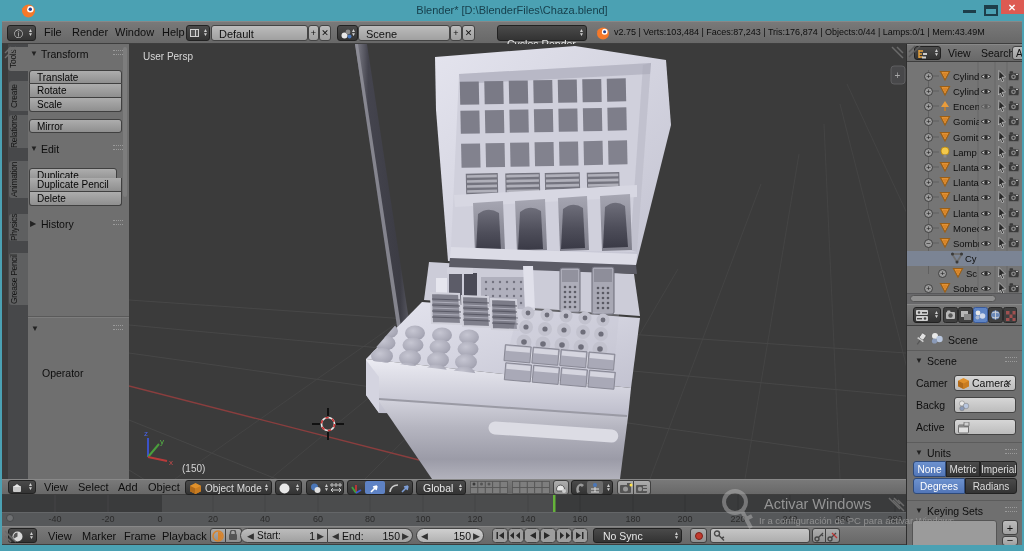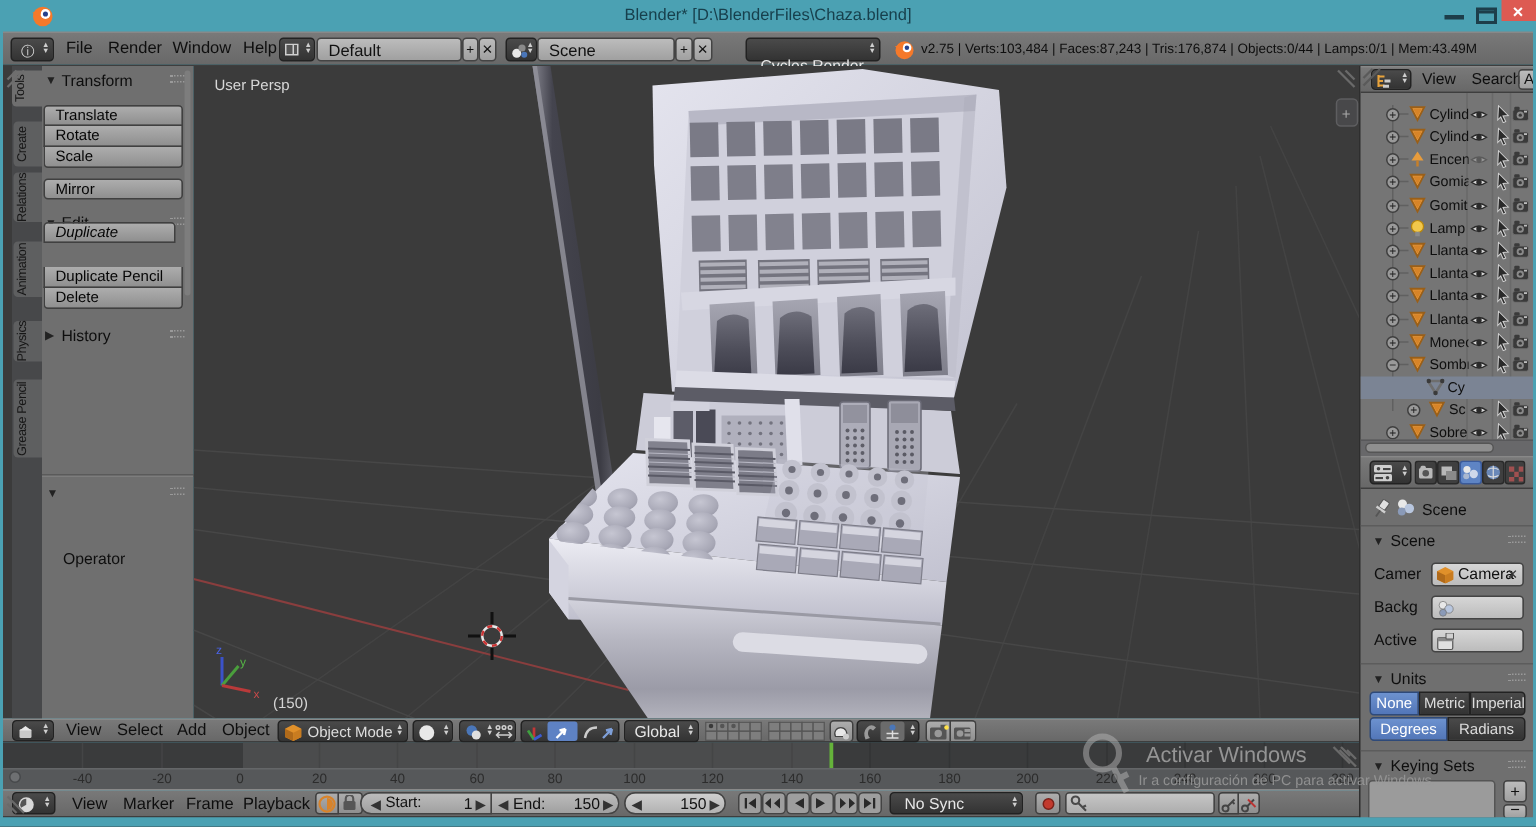--- a/index.html
+++ b/index.html
@@ -104,21 +104,21 @@
 <div class="abs" style="left:30px;top:49px;font-size:8px;color:#222;">▼</div>
 <div class="abs menutxt" style="left:41px;top:48px;font-size:10.5px;">Transform</div>
 <div class="abs" style="left:113px;top:50px;width:10px;height:5px;border-top:1px dotted #9a9a9a;border-bottom:1px dotted #9a9a9a;"></div>
 <div class="abs btn" style="left:29px;top:70px;width:93px;height:14px;border-radius:3px 3px 0 0;padding:1px 0 0 7px;">Translate</div>
 <div class="abs btn" style="left:29px;top:84px;width:93px;height:14px;border-top:none;padding:1px 0 0 7px;">Rotate</div>
 <div class="abs btn" style="left:29px;top:98px;width:93px;height:14px;border-top:none;border-radius:0 0 3px 3px;padding:1px 0 0 7px;">Scale</div>
 <div class="abs btn" style="left:29px;top:119px;width:93px;height:14px;border-radius:3px;padding:1px 0 0 7px;">Mirror</div>
 <div class="abs" style="left:30px;top:144px;font-size:8px;color:#222;">▼</div>
 <div class="abs menutxt" style="left:41px;top:143px;font-size:10.5px;">Edit</div>
 <div class="abs" style="left:113px;top:145px;width:10px;height:5px;border-top:1px dotted #9a9a9a;border-bottom:1px dotted #9a9a9a;"></div>
-<div class="abs btn" style="left:29px;top:148px;width:88px;height:14px;border-radius:3px 3px 0 0;padding:1px 0 0 7px;font-style:italic;">Duplicate</div>
+<div class="abs btn" style="left:29px;top:168px;width:88px;height:14px;border-radius:3px 3px 0 0;padding:1px 0 0 7px;">Duplicate</div>
 <div class="abs btn" style="left:29px;top:178px;width:93px;height:14px;border-top:none;padding:1px 0 0 7px;">Duplicate Pencil</div>
 <div class="abs btn" style="left:29px;top:192px;width:93px;height:14px;border-top:none;border-radius:0 0 3px 3px;padding:1px 0 0 7px;">Delete</div>
 <div class="abs" style="left:30px;top:219px;font-size:8px;color:#222;">▶</div>
 <div class="abs menutxt" style="left:41px;top:218px;font-size:10.5px;">History</div>
 <div class="abs" style="left:113px;top:220px;width:10px;height:5px;border-top:1px dotted #9a9a9a;border-bottom:1px dotted #9a9a9a;"></div>
 <div class="abs" style="left:28px;top:316px;width:101px;height:2px;background:#5a5a5a;border-bottom:1px solid #7d7d7d;"></div>
 <div class="abs" style="left:31px;top:324px;font-size:8px;color:#222;">▼</div>
 <div class="abs menutxt" style="left:42px;top:323px;font-size:10.5px;margin-top:44px;">Operator</div>
 <div class="abs" style="left:113px;top:325px;width:10px;height:5px;border-top:1px dotted #9a9a9a;border-bottom:1px dotted #9a9a9a;"></div>
 

